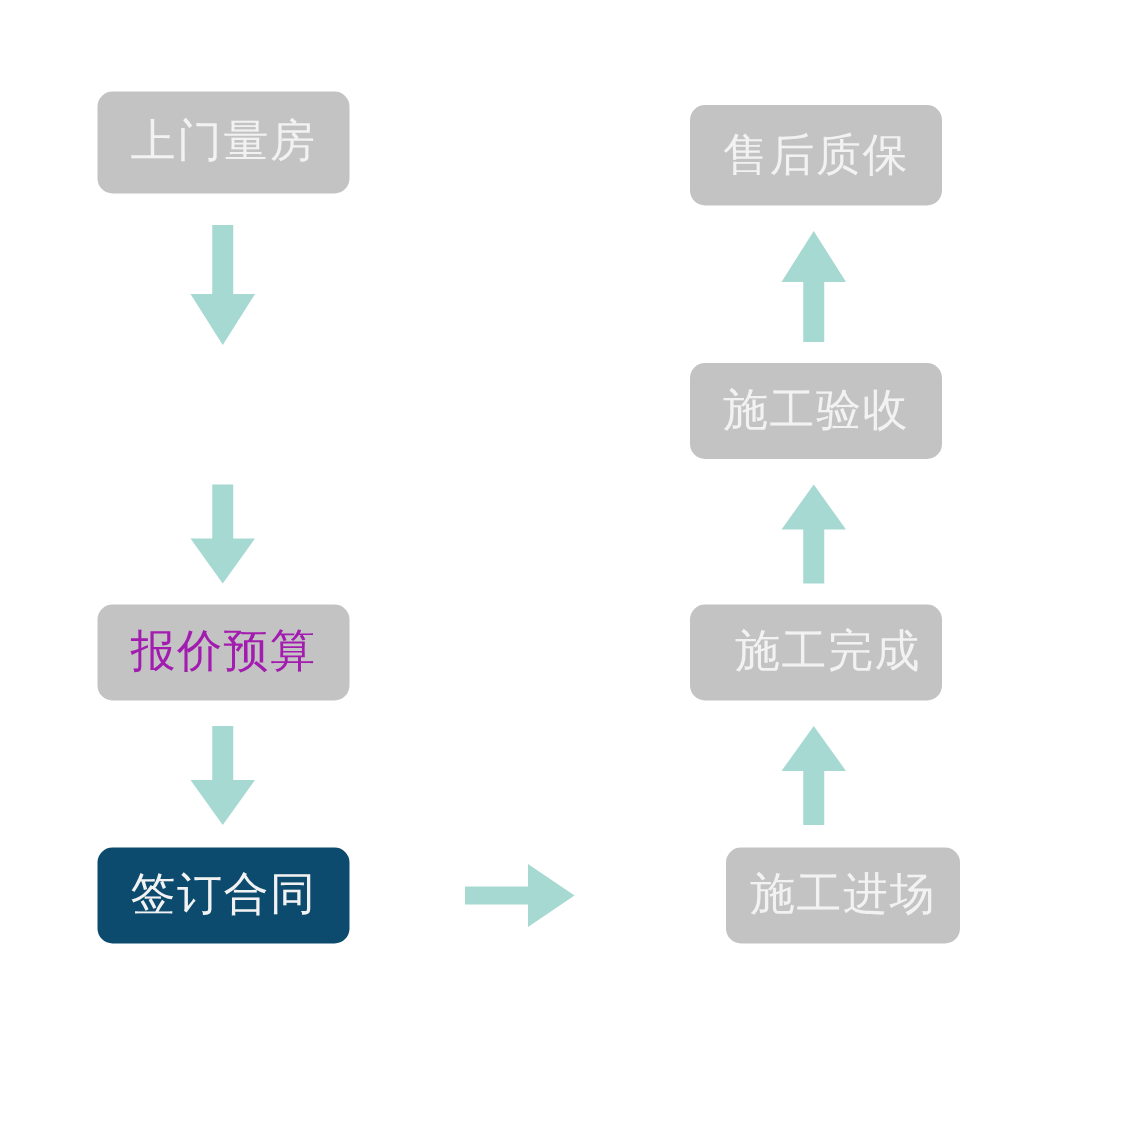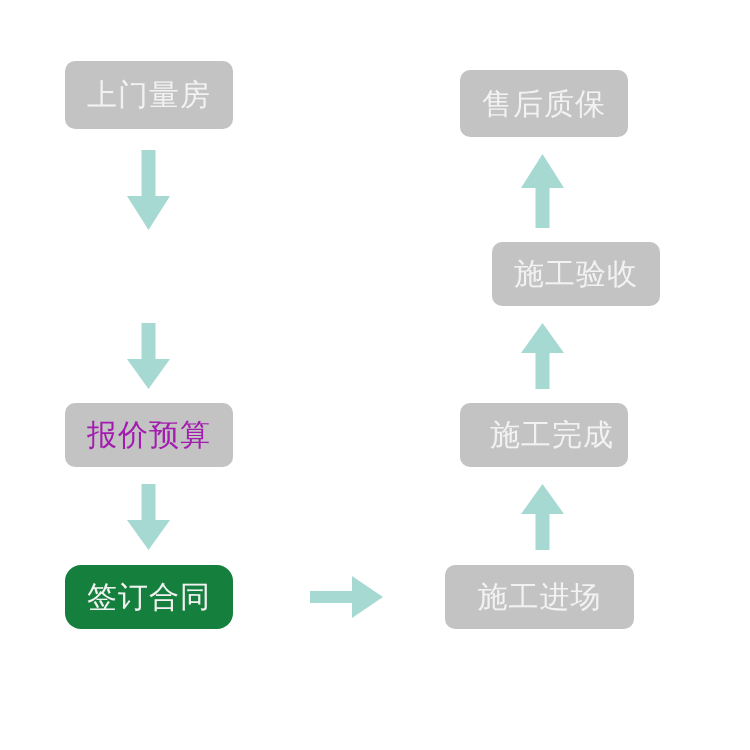--- a/index.html
+++ b/index.html
@@ -48,21 +48,21 @@
     overflow: visible;
   }
 
   
   #node-0 { left: 65px;  top: 61px;  width: 168px; height: 68px; }
   #node-1 { left: 65px;  top: 242px; width: 168px; height: 64px; }
   #node-2 { left: 65px;  top: 403px; width: 168px; height: 64px; }
   #node-3 { left: 65px;  top: 565px; width: 168px; height: 64px; }
 
   
-  #node-4 { left: 445px; top: 565px; width: 189px; height: 64px; }
+  #node-4 { left: 484px; top: 565px; width: 156px; height: 64px; }
   #node-5 { left: 460px; top: 403px; width: 168px; height: 64px; }
   #node-6 { left: 460px; top: 242px; width: 168px; height: 64px; }
   #node-7 { left: 460px; top: 70px;  width: 168px; height: 67px; text-align: center; }
 
   
   #arrow-0 { left: 127px; top: 150px; width: 43px; height: 80px; }
   #arrow-1 { left: 127px; top: 323px; width: 43px; height: 66px; }
   #arrow-2 { left: 127px; top: 484px; width: 43px; height: 66px; }
   #arrow-3 { left: 310px; top: 576px; width: 73px; height: 42px; }
   #arrow-4 { left: 521px; top: 484px; width: 43px; height: 66px; }
@@ -94,21 +94,21 @@
   <div class="node" id="node-2" style="background: rgb(195, 195, 195);">
     <span class="node-label" style="color: #a21caf;">报价预算</span>
   </div>
 
   <div class="arrow" id="arrow-2">
     <svg viewBox="0 0 43 66" preserveAspectRatio="none" aria-hidden="true">
       <polygon points="14.5,0 28.5,0 28.5,36 43,36 21.5,66 0,36 14.5,36" fill="#a6d9d2"></polygon>
     </svg>
   </div>
 
-  <div class="node" id="node-3" style="background: #15803d; border-radius: 16px;">
+  <div class="node" id="node-3" style="background: #0c4a6e;">
     <span class="node-label" style="color: rgb(242, 242, 242);">签订合同</span>
   </div>
 
   <div class="arrow" id="arrow-3">
     <svg viewBox="0 0 73 42" preserveAspectRatio="none" aria-hidden="true">
       <polygon points="0,15 42,15 42,0 73,21 42,42 42,27 0,27" fill="#a6d9d2"></polygon>
     </svg>
   </div>
 
   <div class="node" id="node-4" style="background: rgb(195, 195, 195);">
@@ -124,21 +124,21 @@
   <div class="node" id="node-5" style="background: rgb(195, 195, 195);">
     <span class="node-label" style="color: rgb(242, 242, 242); margin-left: 16px;">施工完成</span>
   </div>
 
   <div class="arrow" id="arrow-5">
     <svg viewBox="0 0 43 66" preserveAspectRatio="none" aria-hidden="true">
       <polygon points="21.5,0 43,30 28.5,30 28.5,66 14.5,66 14.5,30 0,30" fill="#a6d9d2"></polygon>
     </svg>
   </div>
 
-  <div class="node" id="node-6" style="background: rgb(195, 195, 195); margin-left: 32px;">
+  <div class="node" id="node-6" style="background: rgb(195, 195, 195);">
     <span class="node-label" style="color: rgb(242, 242, 242);">施工验收</span>
   </div>
 
   <div class="arrow" id="arrow-6">
     <svg viewBox="0 0 43 74" preserveAspectRatio="none" aria-hidden="true">
       <polygon points="21.5,0 43,34 28.5,34 28.5,74 14.5,74 14.5,34 0,34" fill="#a6d9d2"></polygon>
     </svg>
   </div>
 
   <div class="node" id="node-7" style="background: rgb(195, 195, 195);">

